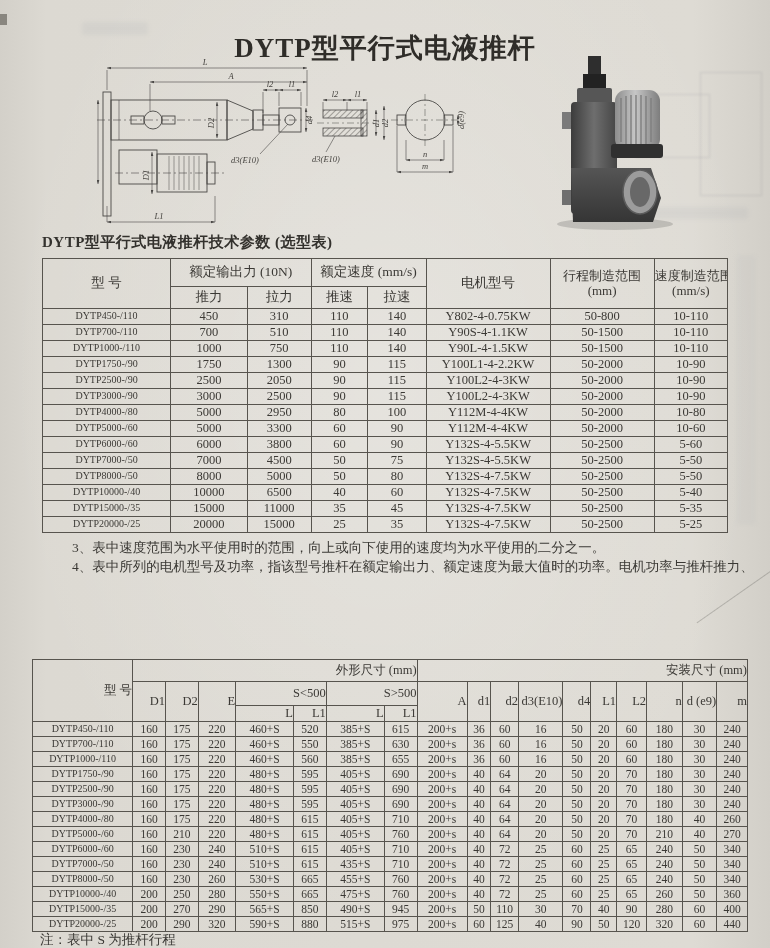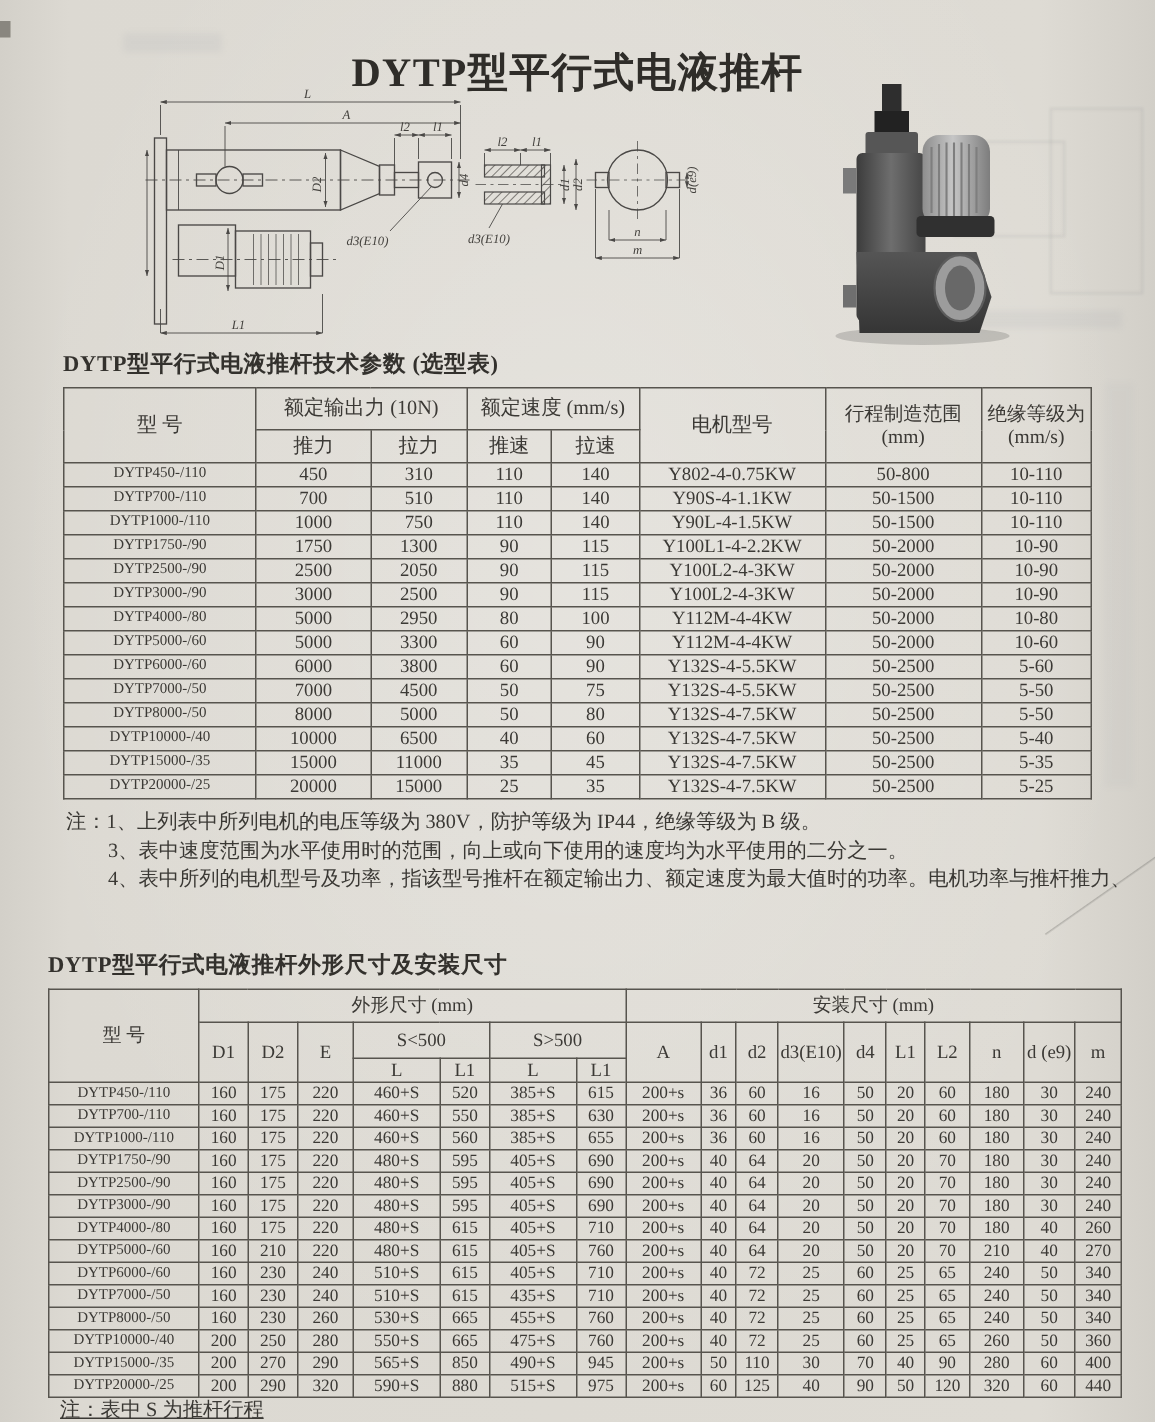--- a/index.html
+++ b/index.html
@@ -33,33 +33,33 @@
   #t1 thead tr.h2{height:22px;}
   #t1 tbody tr{height:16px;}
   #t1 thead th{font-size:13.5px;}
   .two-line div{line-height:1.15;font-size:13px;}
 
   #t2{left:32px;top:659px;width:716px;font-size:12px;}
   #t2 thead tr.h1{height:22px;}
   #t2 thead tr.h2{height:24px;}
   #t2 thead tr.h3{height:16px;}
   #t2 tbody tr{height:15px;}
-  #t2 thead th{font-size:12.5px;}
+  #t2 thead th{font-size:12.5px;text-align:right;}
   #t2 tbody td{font-size:11.5px;}
   #t1 tbody td:first-child, #t2 tbody td:first-child{font-size:10px;}
 
   .notes{
     position:absolute;left:44px;top:539px;width:694px;
     font-size:13.5px;line-height:18.8px;color:#3a3834;
   }
   .notes .row{white-space:nowrap;}
   .notes .ind{padding-left:28px;}
   .notes .ind2{padding-left:54px;}
   .bottom-note{
-    position:absolute;left:40px;top:931px;font-size:13.5px;color:#3a3834;text-decoration:underline;
+    position:absolute;left:40px;top:931px;font-size:13.5px;color:#3a3834;
   }
   svg{position:absolute;}
   .ghost{position:absolute;background:#8e94a0;opacity:.10;filter:blur(2px);border-radius:2px;}
   .ghost-box{position:absolute;border:1px solid rgba(85,92,104,.14);filter:blur(1px);}
   .crease{position:absolute;height:1px;background:rgba(60,58,54,.25);filter:blur(.5px);}
   .corner-mark{position:absolute;background:#6a675f;opacity:.7;}
 </style>
 </head>
 <body>
 
@@ -253,21 +253,21 @@
       <tr class="h1">
         <th rowspan="2">型 号</th>
         <th colspan="2">额定输出力 (10N)</th>
         <th colspan="2">额定速度 (mm/s)</th>
         <th rowspan="2">电机型号</th>
         <th rowspan="2" class="two-line">
           <div>行程制造范围</div>
           <div>(mm)</div>
         </th>
         <th rowspan="2" class="two-line">
-          <div>绝缘等级为</div>
+          <div>速度制造范围</div>
           <div>(mm/s)</div>
         </th>
       </tr>
       <tr class="h2">
         <th>推力</th>
         <th>拉力</th>
         <th>推速</th>
         <th>拉速</th>
       </tr>
     </thead>
@@ -409,26 +409,24 @@
           <td>25</td>
           <td>35</td>
           <td>Y132S-4-7.5KW</td>
           <td>50-2500</td>
           <td>5-25</td>
         </tr>
       </tbody>
   </table>
 
   <div class="notes">
-    <div class="row"><span>注：</span><span>1、上列表中所列电机的电压等级为 380V，防护等级为 IP44，绝缘等级为 B 级。</span></div>
     <div class="row ind">3、表中速度范围为水平使用时的范围，向上或向下使用的速度均为水平使用的二分之一。</div>
     <div class="row ind">4、表中所列的电机型号及功率，指该型号推杆在额定输出力、额定速度为最大值时的功率。电机功率与推杆推力、</div>
   </div>
 
-  <div id="sec2" class="sec-heading">DYTP型平行式电液推杆外形尺寸及安装尺寸</div>
 
   <table id="t2">
     <colgroup>
       <col style="width:14.0%">
         <col style="width:4.6%">
         <col style="width:4.6%">
         <col style="width:5.2%">
       <col style="width:8.1%">
         <col style="width:4.6%">
         <col style="width:8.1%">

